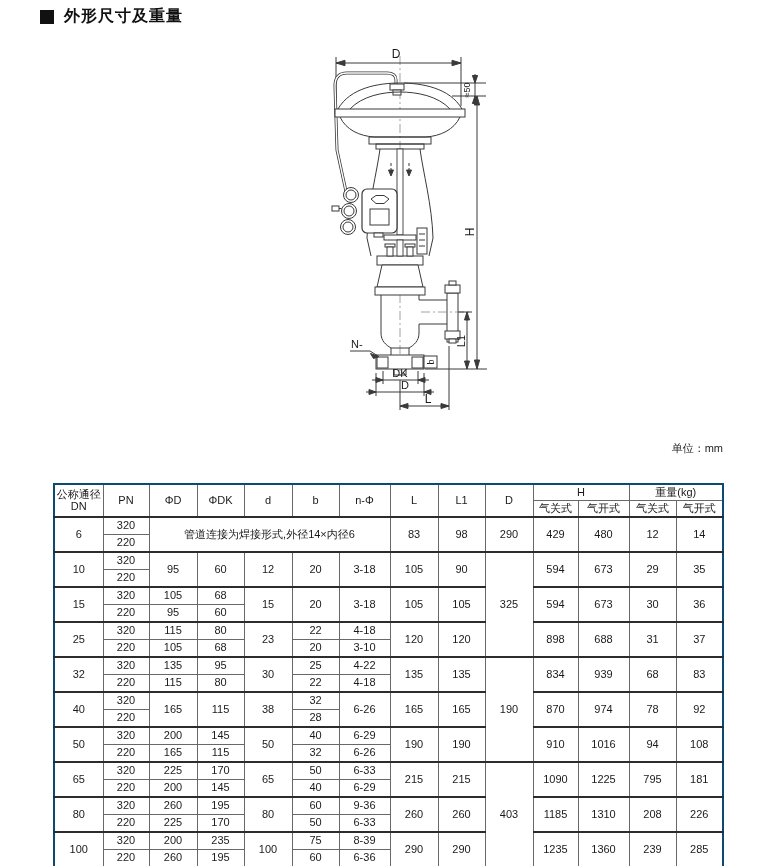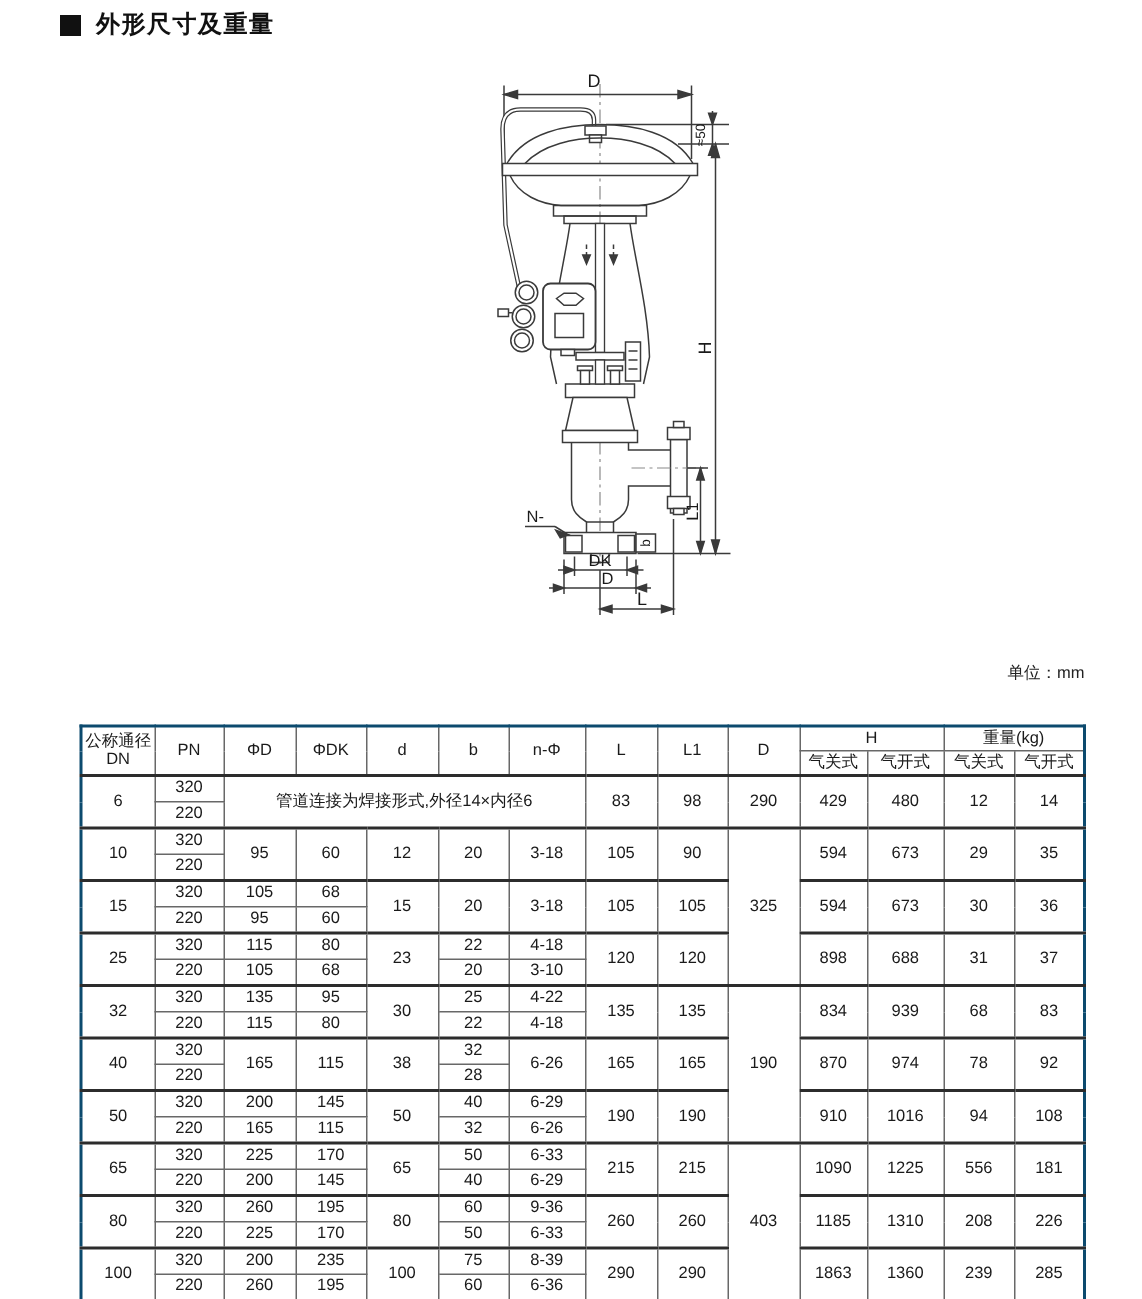--- a/index.html
+++ b/index.html
@@ -385,21 +385,21 @@
       <td>225</td>
       <td>170</td>
       <td rowspan="2">65</td>
       <td>50</td>
       <td>6-33</td>
       <td rowspan="2">215</td>
       <td rowspan="2">215</td>
       <td rowspan="6">403</td>
       <td rowspan="2">1090</td>
       <td rowspan="2">1225</td>
-      <td rowspan="2">556</td>
+      <td rowspan="2">795</td>
       <td rowspan="2">181</td>
     </tr>
     <tr>
       <td>220</td>
       <td>200</td>
       <td>145</td>
       <td>40</td>
       <td>6-29</td>
     </tr>
 
@@ -429,21 +429,21 @@
     <tr class="grp">
       <td rowspan="2">100</td>
       <td>320</td>
       <td>200</td>
       <td>235</td>
       <td rowspan="2">100</td>
       <td>75</td>
       <td>8-39</td>
       <td rowspan="2">290</td>
       <td rowspan="2">290</td>
-      <td rowspan="2">1863</td>
+      <td rowspan="2">1235</td>
       <td rowspan="2">1360</td>
       <td rowspan="2">239</td>
       <td rowspan="2">285</td>
     </tr>
     <tr>
       <td>220</td>
       <td>260</td>
       <td>195</td>
       <td>60</td>
       <td>6-36</td>

